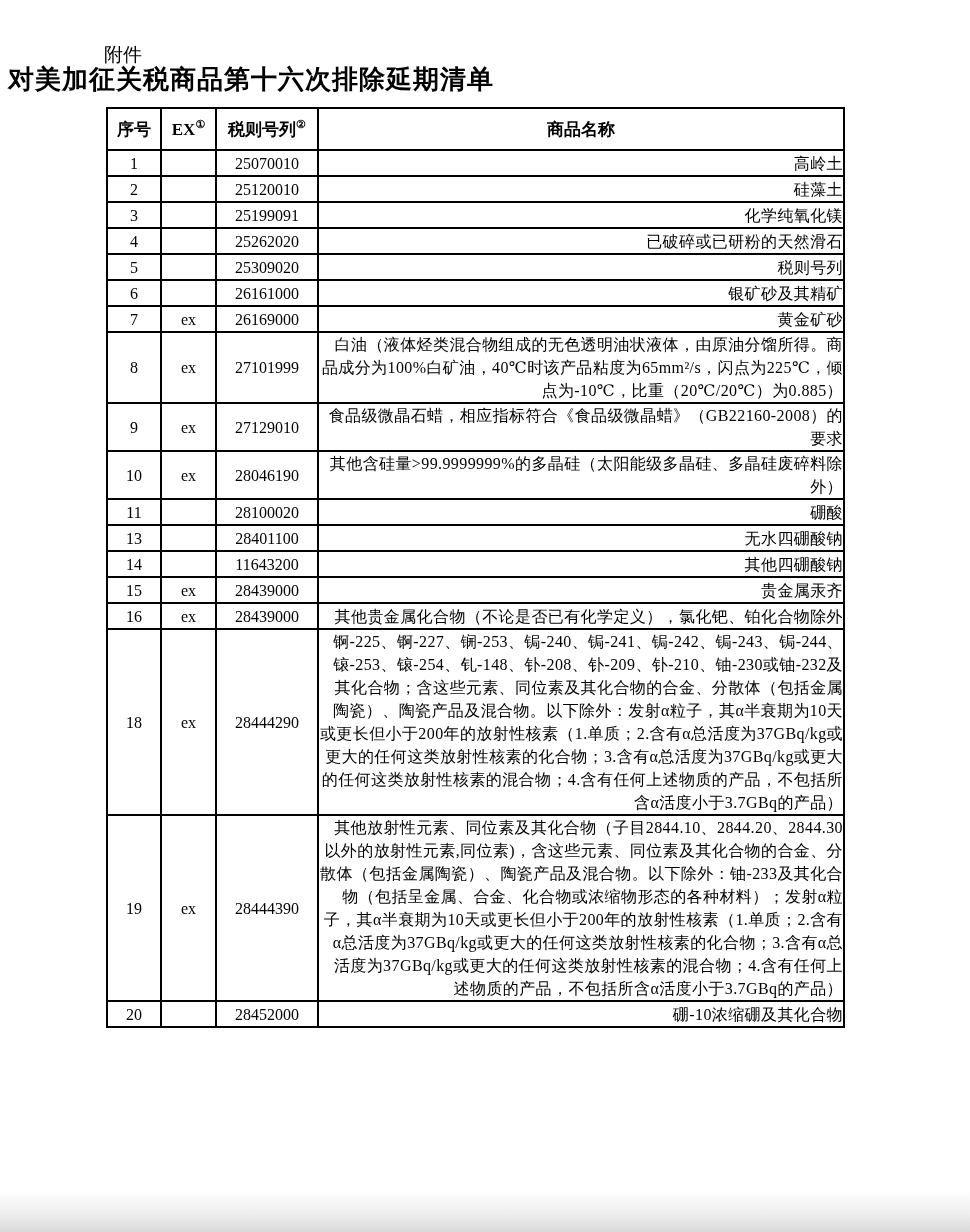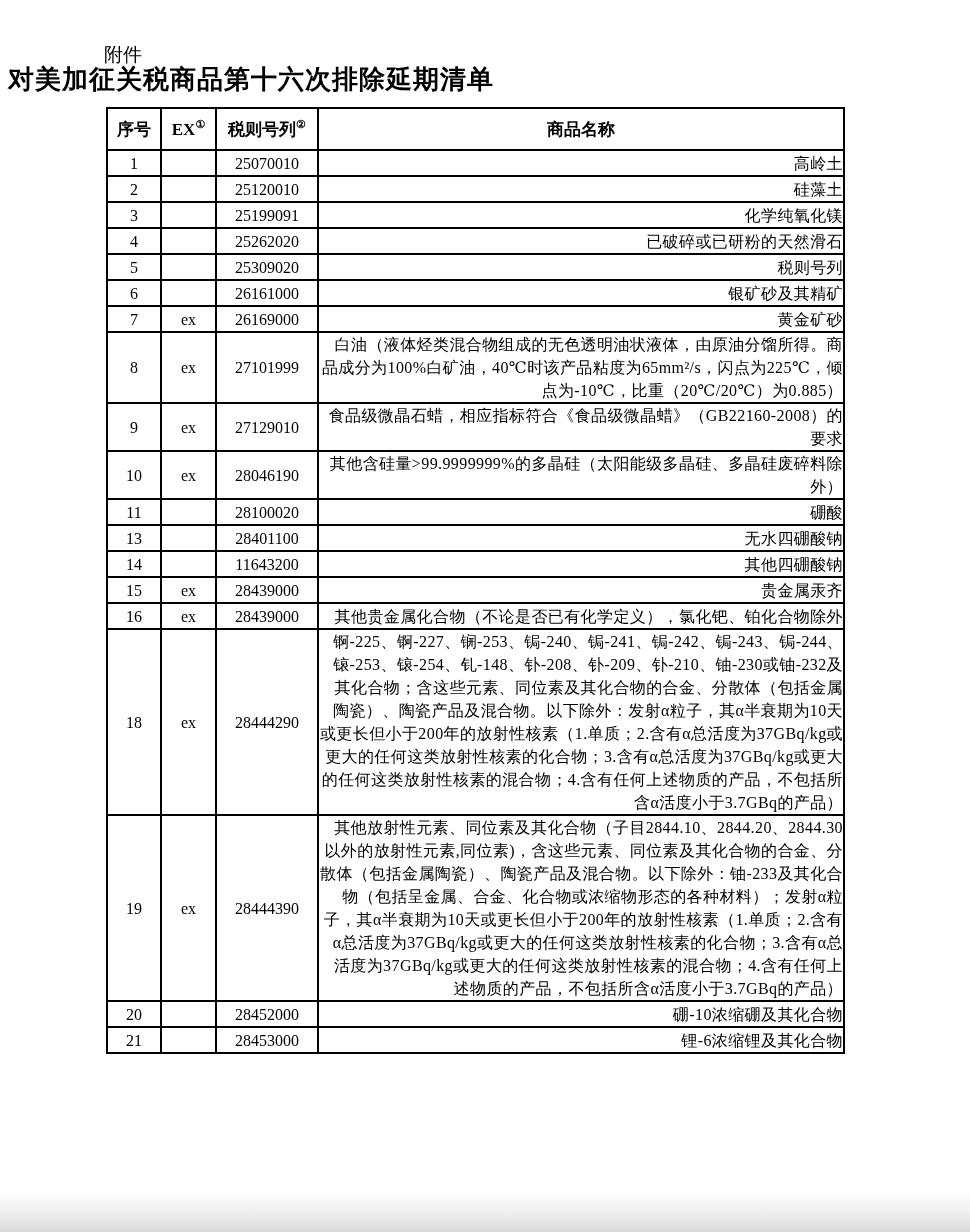--- a/index.html
+++ b/index.html
@@ -220,22 +220,16 @@
         <td class="cell-ex">ex</td>
         <td class="cell-code">28444390</td>
         <td class="cell-name">其他放射性元素、同位素及其化合物（子目2844.10、2844.20、2844.30以外的放射性元素,同位素)，含这些元素、同位素及其化合物的合金、分散体（包括金属陶瓷）、陶瓷产品及混合物。以下除外：铀-233及其化合物（包括呈金属、合金、化合物或浓缩物形态的各种材料）；发射α粒子，其α半衰期为10天或更长但小于200年的放射性核素（1.单质；2.含有α总活度为37GBq/kg或更大的任何这类放射性核素的化合物；3.含有α总活度为37GBq/kg或更大的任何这类放射性核素的混合物；4.含有任何上述物质的产品，不包括所含α活度小于3.7GBq的产品）</td>
       </tr>
       <tr>
         <td class="cell-index">20</td>
         <td class="cell-ex"></td>
         <td class="cell-code">28452000</td>
         <td class="cell-name">硼-10浓缩硼及其化合物</td>
       </tr>
-      <tr>
-        <td class="cell-index">21</td>
-        <td class="cell-ex"></td>
-        <td class="cell-code">28453000</td>
-        <td class="cell-name">锂-6浓缩锂及其化合物</td>
-      </tr>
     </tbody>
 </table>
 
 <div class="page-bottom-shadow"></div>
 
 </body></html>

